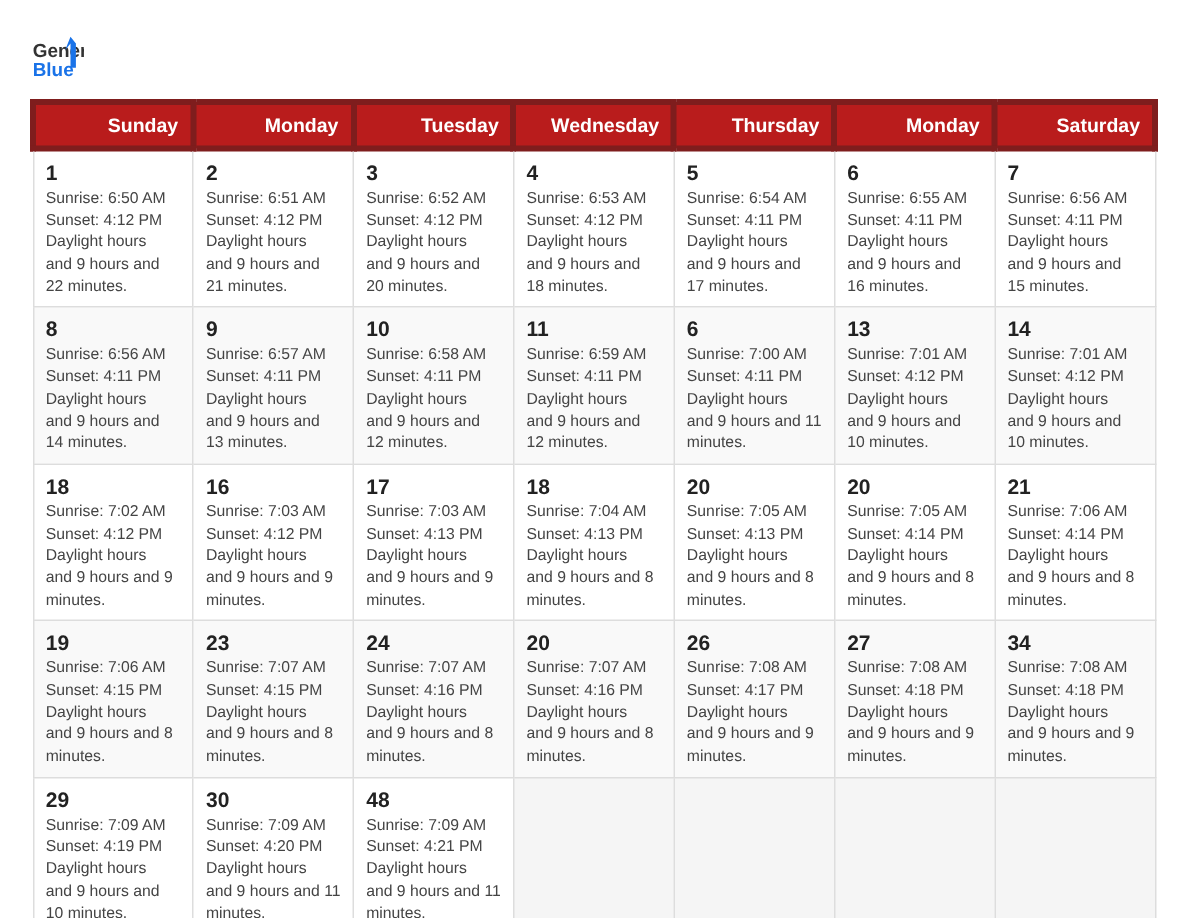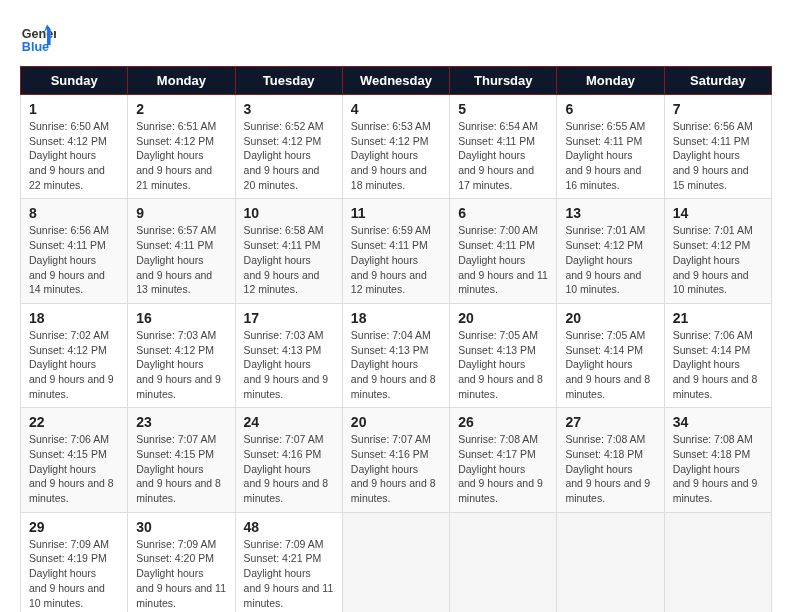--- a/index.html
+++ b/index.html
@@ -36,27 +36,27 @@
     .location {
       font-size: 15px;
       color: #555;
     }
     .calendar {
       width: 100%;
       border-collapse: collapse;
       border: 1px solid #ccc;
     }
     .calendar th {
-      background: #0f172a;
+      background: #b91c1c;
       color: #fff;
-      text-align: center;
+      text-align: right;
       padding: 6px 8px;
       font-size: 13px;
       font-weight: bold;
-      border: 1px solid #7f1d1d;
+      border: 4px solid #7f1d1d;
     }
     .calendar td {
       vertical-align: top;
       padding: 6px 8px;
       border: 1px solid #ddd;
       width: 107px;
       min-height: 80px;
       background: #fff;
       font-size: 11px;
       color: #333;
@@ -304,21 +304,21 @@
         <div class="day-info">
           Sunrise: 7:06 AM<br>
           Sunset: 4:14 PM<br>
           Daylight hours<br>
           and 9 hours and 8 minutes.
         </div>
       </td>
       </tr>
       <tr class="row-alt">
         <td>
-        <span class="day-num">22</span>
+        <span class="day-num">19</span>
         <div class="day-info">
           Sunrise: 7:06 AM<br>
           Sunset: 4:15 PM<br>
           Daylight hours<br>
           and 9 hours and 8 minutes.
         </div>
       </td>
         <td>
         <span class="day-num">23</span>
         <div class="day-info">

